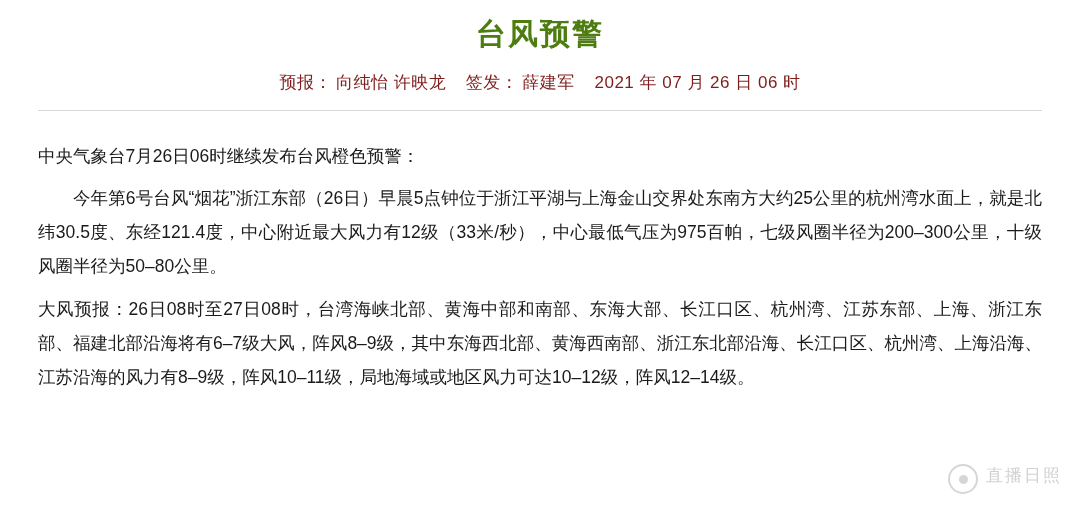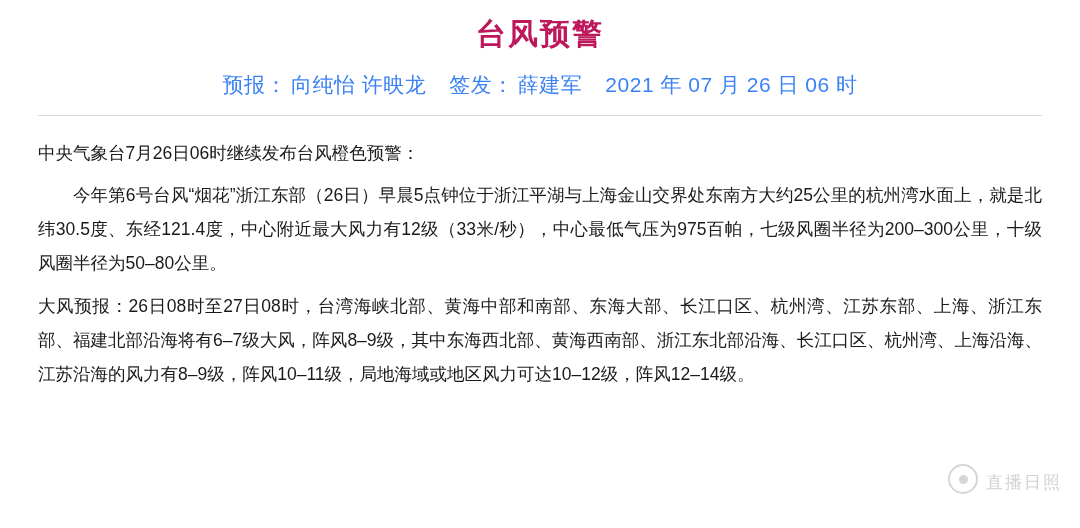--- a/index.html
+++ b/index.html
@@ -15,64 +15,64 @@
     position: relative;
   }
   .page {
     width: 1080px;
     height: 528px;
     position: relative;
     box-sizing: border-box;
   }
   .title {
     text-align: center;
-    color: #be185d;
+    color: #4d7c0f;
     font-size: 30px;
     font-weight: bold;
     letter-spacing: 2px;
     padding-top: 14px;
     line-height: 1.3;
   }
   .byline {
     text-align: center;
-    color: #3b82f6;
-    font-size: 21px;
+    color: #7f1d1d;
+    font-size: 17px;
     margin-top: 18px;
     letter-spacing: 0.5px;
   }
   .byline span {
     margin: 0 2px;
   }
   .rule {
     border: 0;
     border-top: 1px solid #d8d8d8;
     margin: 16px 38px 0 38px;
   }
   .body {
     padding: 0 38px;
-    margin-top: 20px;
+    margin-top: 28px;
     color: #1a1a1a;
     font-size: 17.5px;
     line-height: 1.95;
     text-align: justify;
     text-justify: inter-ideograph;
   }
   .para {
     margin: 0 0 8px 0;
     text-indent: 2em;
   }
   .para.noindent {
     text-indent: 0;
   }
   .watermark {
     position: absolute;
     right: 18px;
     bottom: 34px;
     display: flex;
-    align-items: flex-end;
+    align-items: flex-start;
     color: #c9c9c9;
     font-size: 17px;
     letter-spacing: 2px;
     opacity: 0.85;
     pointer-events: none;
   }
   .wm-logo {
     width: 26px;
     height: 26px;
     border-radius: 50%;

